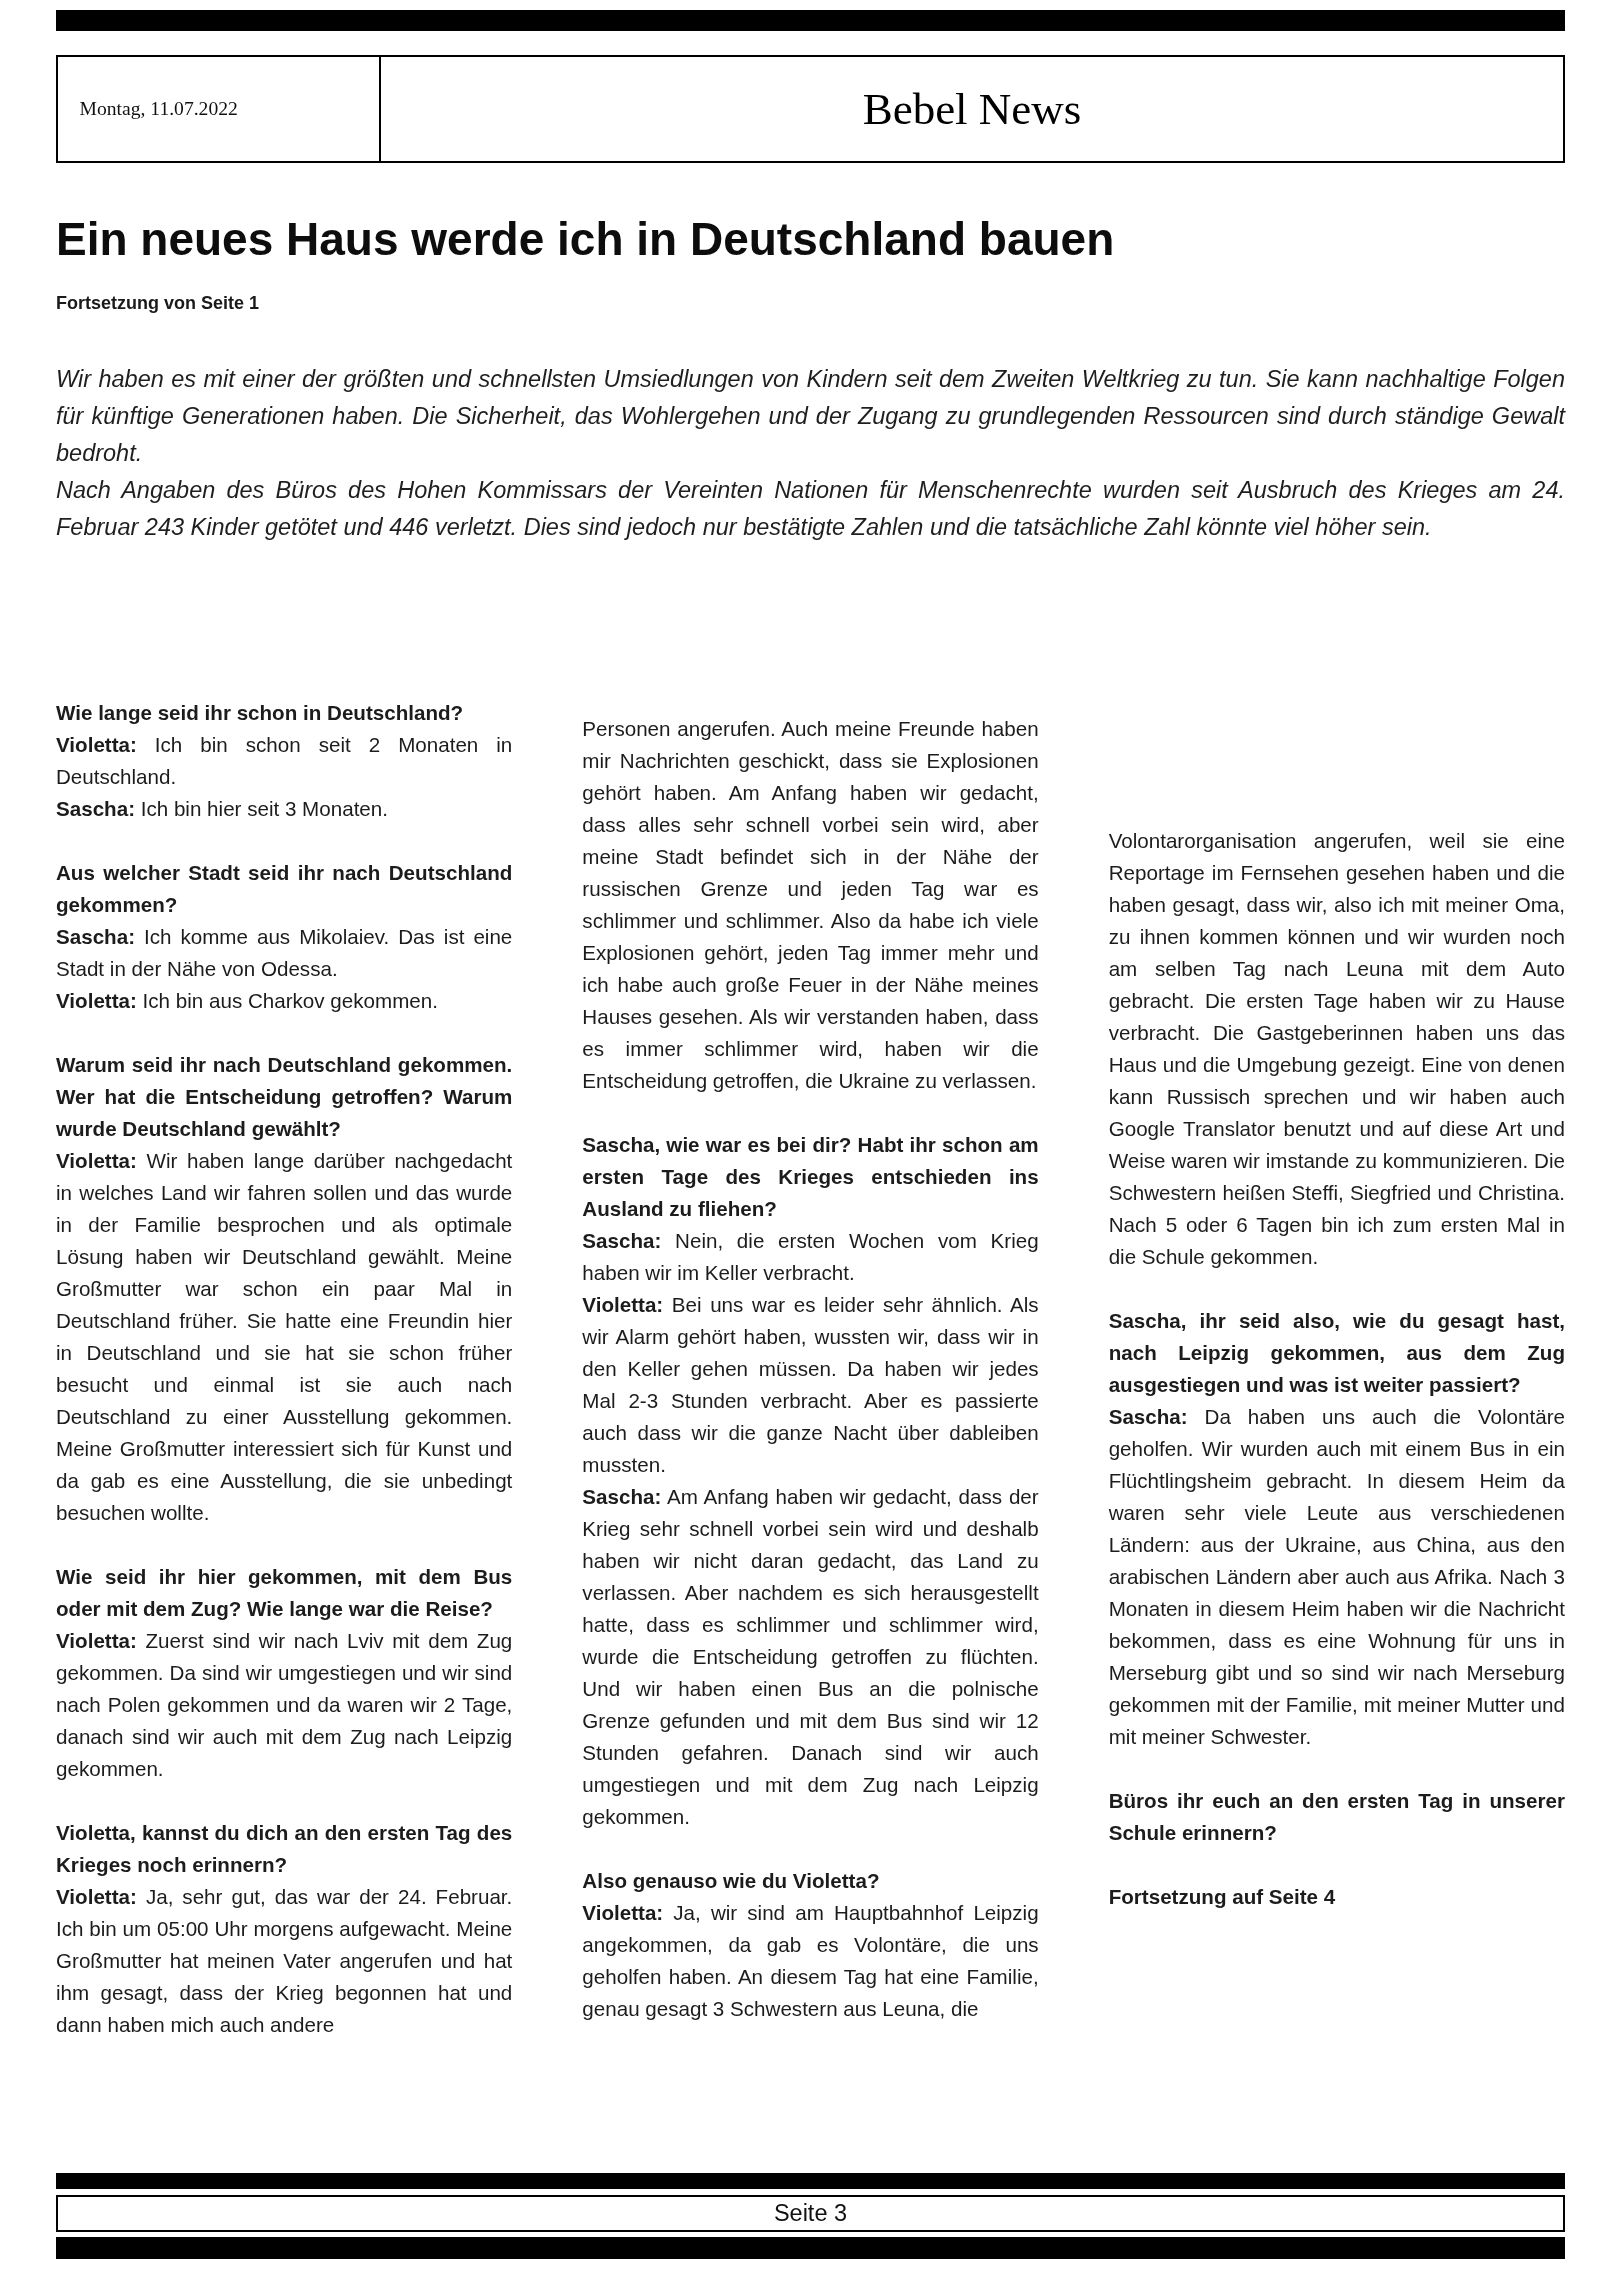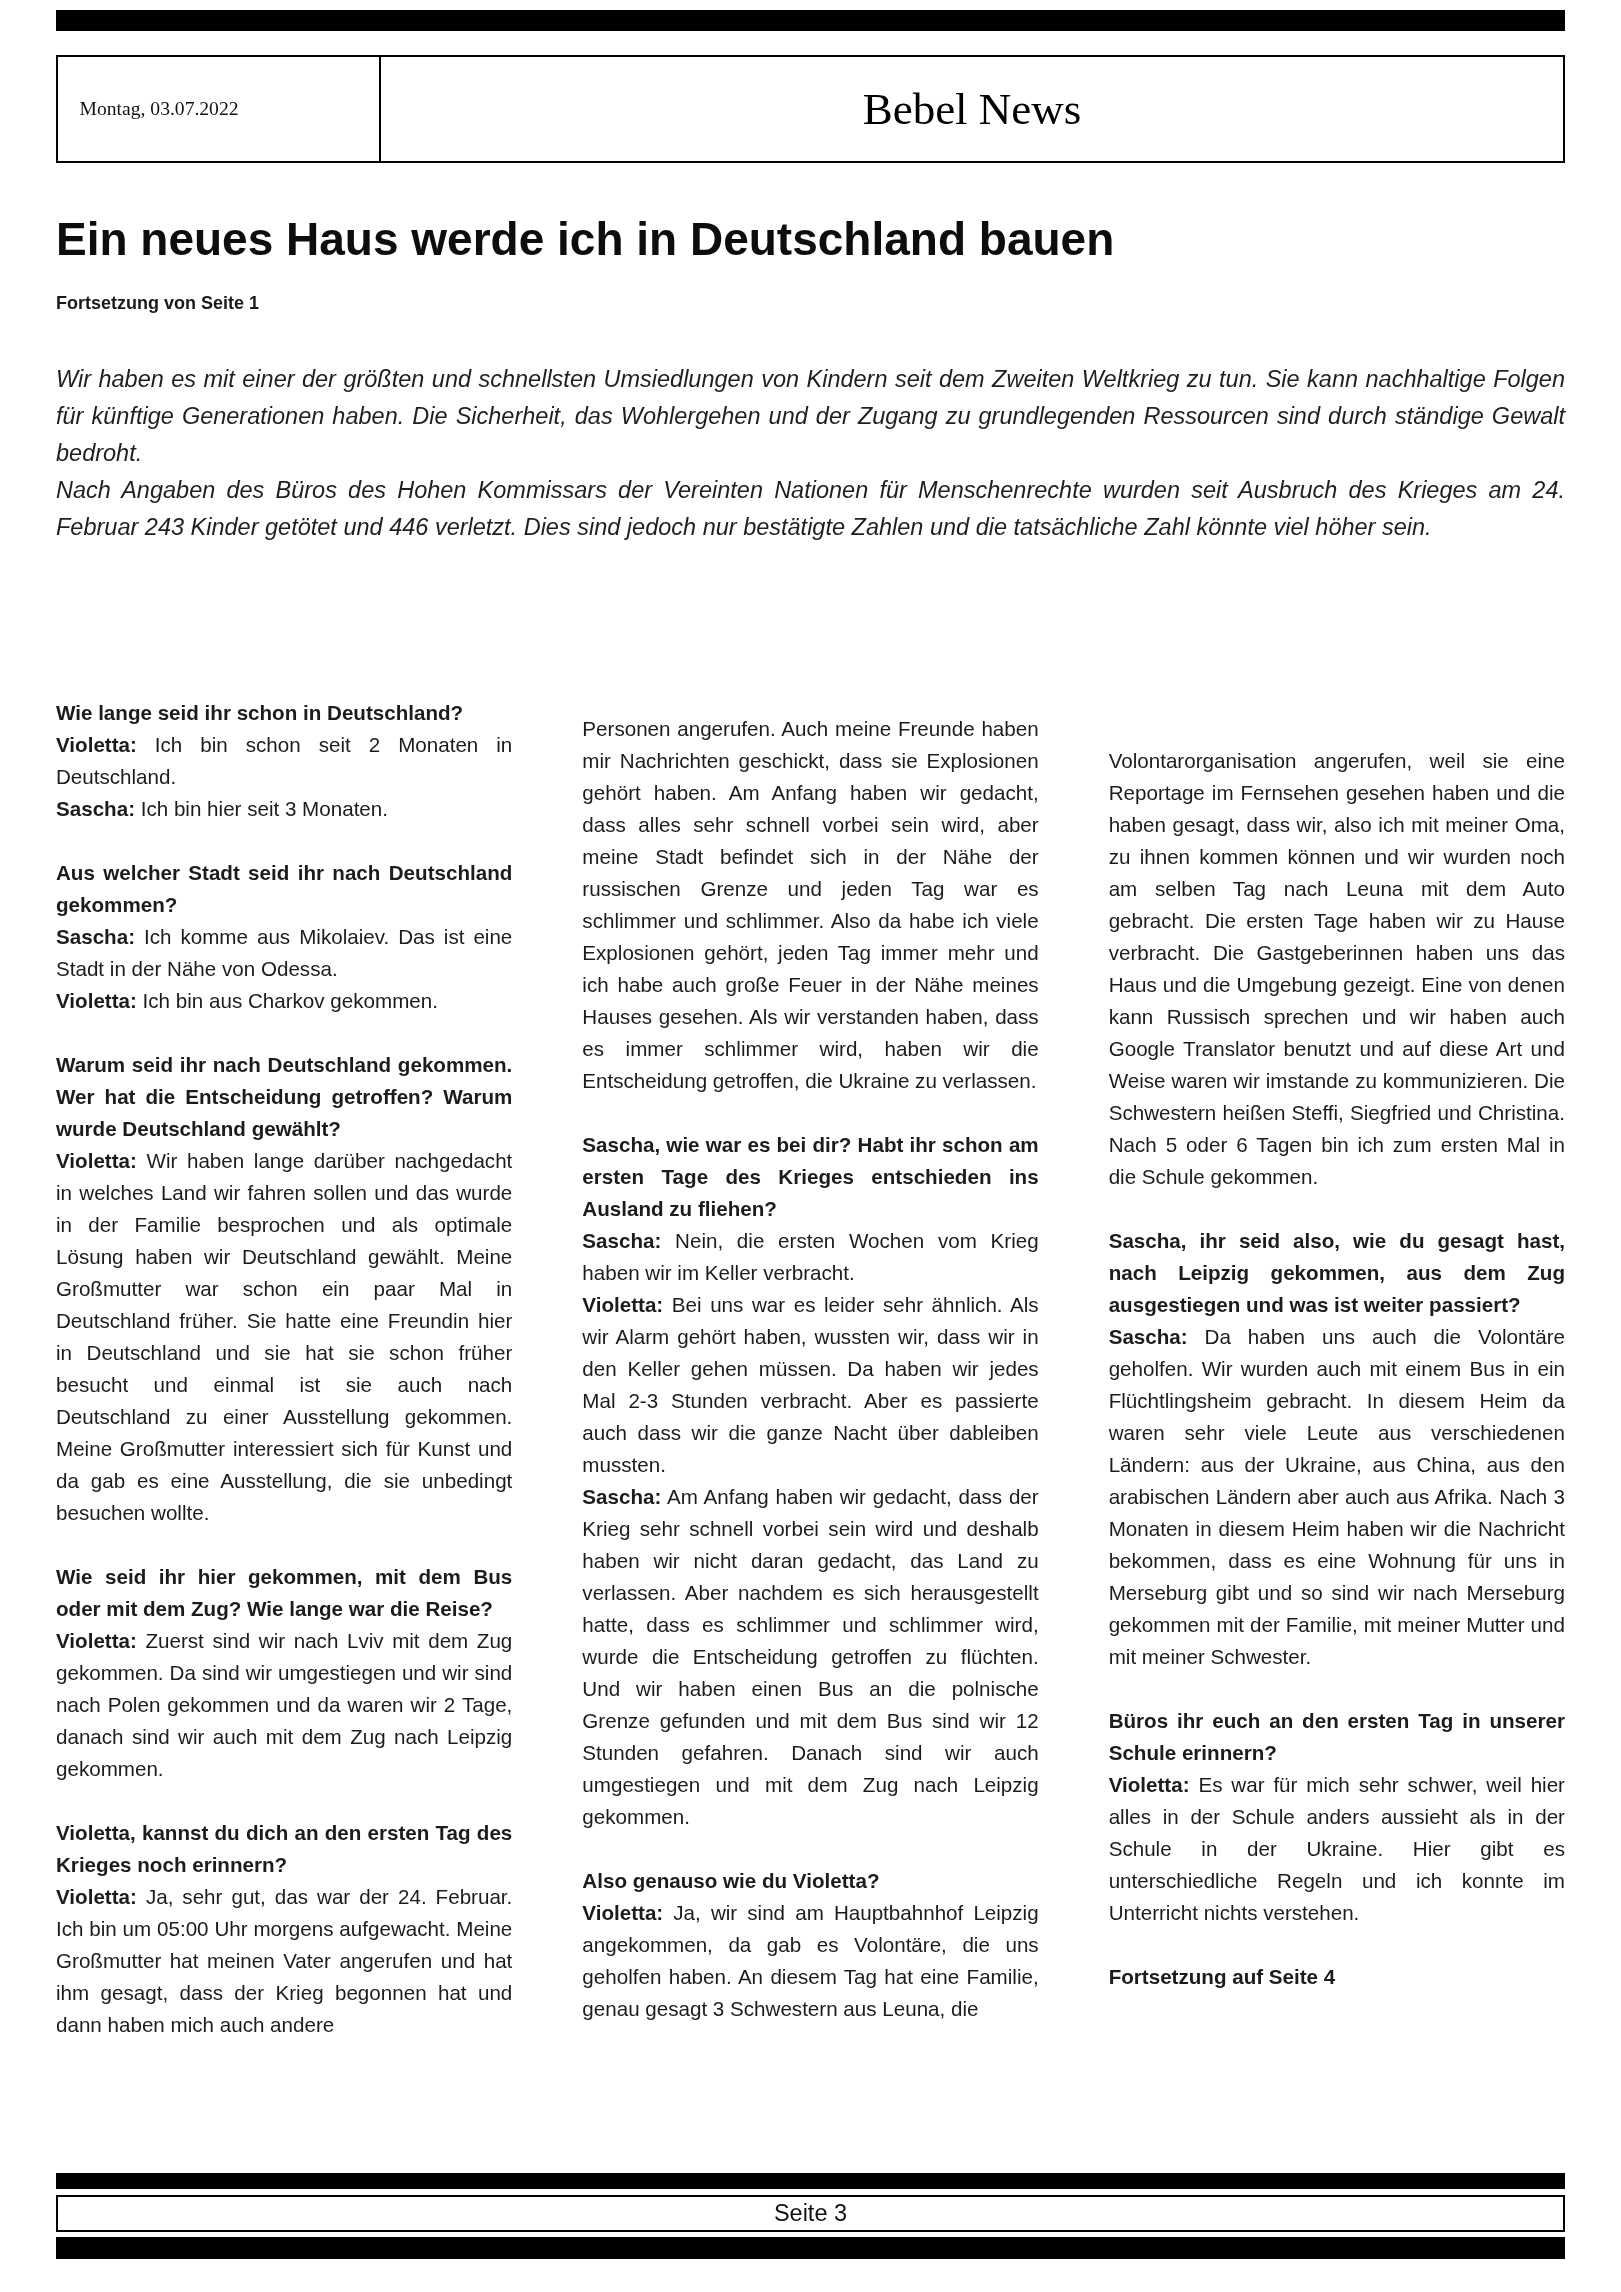--- a/index.html
+++ b/index.html
@@ -134,21 +134,21 @@
   }
 </style>
 </head>
 <body>
 
 <div class="page">
 
   <div class="top-bar"></div>
 
   <div class="masthead-box">
-    <div class="date-cell">Montag, 03.07.2022</div>
+    <div class="date-cell">Montag, 11.07.2022</div>
     <div class="title-cell">Bebel News</div>
   </div>
 
   <h1 class="headline">Ein neues Haus werde ich in Deutschland bauen</h1>
 
   <div class="continuation">Fortsetzung von Seite 1</div>
 
   <div class="lede" id="lede">
       <p>Wir haben es mit einer der größten und schnellsten Umsiedlungen von Kindern seit dem Zweiten Weltkrieg zu tun. Sie kann nachhaltige Folgen für künftige Generationen haben. Die Sicherheit, das Wohlergehen und der Zugang zu grundlegenden Ressourcen sind durch ständige Gewalt bedroht.</p>
       <p>Nach Angaben des Büros des Hohen Kommissars der Vereinten Nationen für Menschenrechte wurden seit Ausbruch des Krieges am 24. Februar 243 Kinder getötet und 446 verletzt. Dies sind jedoch nur bestätigte Zahlen und die tatsächliche Zahl könnte viel höher sein.</p>
@@ -176,21 +176,20 @@
         <p class="a"><strong>Violetta:</strong> Bei uns war es leider sehr ähnlich. Als wir Alarm gehört haben, wussten wir, dass wir in den Keller gehen müssen. Da haben wir jedes Mal 2-3 Stunden verbracht. Aber es passierte auch dass wir die ganze Nacht über dableiben mussten.</p>
         <p class="a"><strong>Sascha:</strong> Am Anfang haben wir gedacht, dass der Krieg sehr schnell vorbei sein wird und deshalb haben wir nicht daran gedacht, das Land zu verlassen. Aber nachdem es sich herausgestellt hatte, dass es schlimmer und schlimmer wird, wurde die Entscheidung getroffen zu flüchten. Und wir haben einen Bus an die polnische Grenze gefunden und mit dem Bus sind wir 12 Stunden gefahren. Danach sind wir auch umgestiegen und mit dem Zug nach Leipzig gekommen.</p>
         <p class="q">Also genauso wie du Violetta?</p>
         <p class="a"><strong>Violetta:</strong> Ja, wir sind am Hauptbahnhof Leipzig angekommen, da gab es Volontäre, die uns geholfen haben. An diesem Tag hat eine Familie, genau gesagt 3 Schwestern aus Leuna, die</p>
       </div>
       <div class="col">
         <p class="a">Volontarorganisation angerufen, weil sie eine Reportage im Fernsehen gesehen haben und die haben gesagt, dass wir, also ich mit meiner Oma, zu ihnen kommen können und wir wurden noch am selben Tag nach Leuna mit dem Auto gebracht. Die ersten Tage haben wir zu Hause verbracht. Die Gastgeberinnen haben uns das Haus und die Umgebung gezeigt. Eine von denen kann Russisch sprechen und wir haben auch Google Translator benutzt und auf diese Art und Weise waren wir imstande zu kommunizieren. Die Schwestern heißen Steffi, Siegfried und Christina. Nach 5 oder 6 Tagen bin ich zum ersten Mal in die Schule gekommen.</p>
         <p class="q">Sascha, ihr seid also, wie du gesagt hast, nach Leipzig gekommen, aus dem Zug ausgestiegen und was ist weiter passiert?</p>
         <p class="a"><strong>Sascha:</strong> Da haben uns auch die Volontäre geholfen. Wir wurden auch mit einem Bus in ein Flüchtlingsheim gebracht. In diesem Heim da waren sehr viele Leute aus verschiedenen Ländern: aus der Ukraine, aus China, aus den arabischen Ländern aber auch aus Afrika.  Nach 3 Monaten in diesem Heim haben wir die Nachricht bekommen, dass es eine Wohnung für uns in Merseburg gibt und so sind wir nach Merseburg gekommen mit der Familie, mit meiner Mutter und mit meiner Schwester.</p>
         <p class="q">Büros ihr euch an den ersten Tag in unserer Schule erinnern?</p>
-        <p class="a"><strong>Violetta:</strong> Es war für mich sehr schwer, weil hier alles in der Schule anders aussieht als in der Schule in der Ukraine. Hier gibt es unterschiedliche Regeln und ich konnte im Unterricht nichts    verstehen.</p>
         <p class="q">Fortsetzung auf Seite 4</p>
       </div>
     </div>
 
   <div class="footer">
     <div class="bottom-bar-1"></div>
     <div class="page-number-box">Seite 3</div>
     <div class="bottom-bar-2"></div>
   </div>
 

